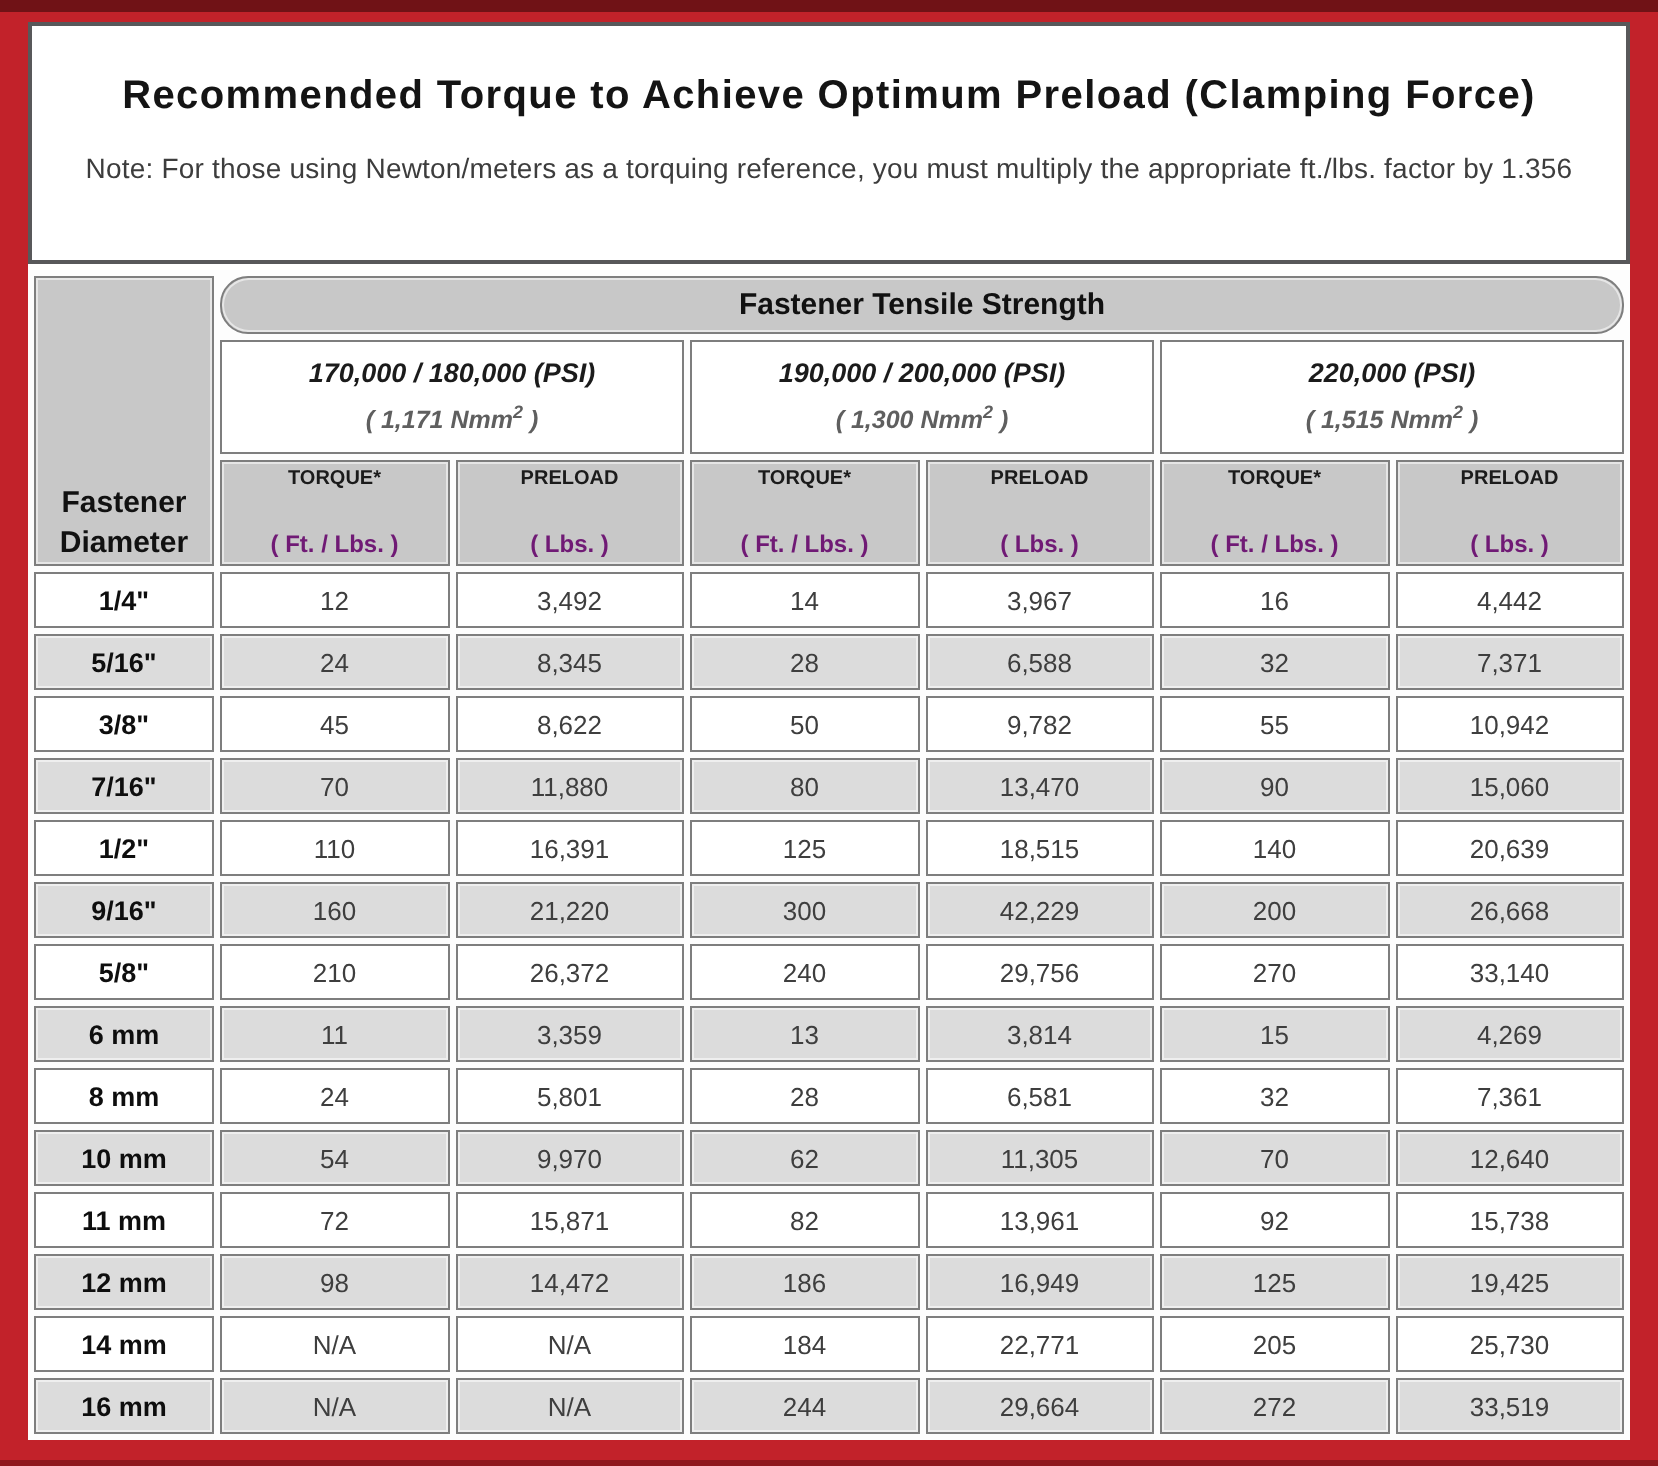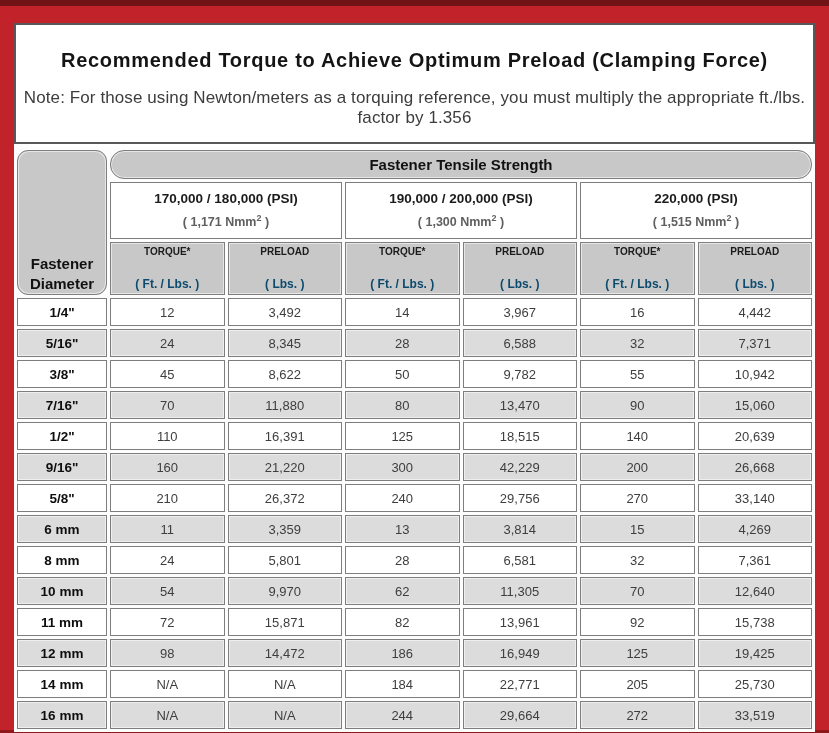--- a/index.html
+++ b/index.html
@@ -8,59 +8,59 @@
     background:#c2222a;
     font-family:"Liberation Sans", sans-serif;
   }
   .edge-strip-top {
     position:absolute; top:0; left:0; right:0; height:6px; background:#701216;
   }
   .edge-strip-bottom {
     position:absolute; bottom:0; left:0; right:0; height:3px; background:#8f181d;
   }
   .panel {
-    position:absolute; left:14px; top:23px; width:801px; height:698px;
+    position:absolute; left:14px; top:11px; width:801px; height:698px;
     background:#ffffff;
   }
   .title-box {
     box-sizing:border-box; width:801px; height:121px;
     border:2px solid #58585a; background:#ffffff;
     text-align:center; padding-top:21px;
   }
   .title-line {
     margin:0; font-size:20px; font-weight:bold; color:#141414;
     letter-spacing:0.7px; line-height:1.45;
   }
   .title-line sup { font-size:12px; }
   .note-line {
-    margin-top:13px; font-size:17px; color:#3d3d3d; letter-spacing:0.1px;
+    margin-top:13px; font-size:14px; color:#3d3d3d; letter-spacing:0.1px;
   }
   .table-wrap { margin-top:3px; }
   table.torque {
     width:801px; border-collapse:separate; border-spacing:3px;
     table-layout:fixed; background:#fdfdfd;
   }
   table.torque th, table.torque td {
     border:1px solid #7e7e7e; text-align:center; padding:0;
     box-shadow: inset 0 0 0 1px rgba(255,255,255,0.55);
   }
   .tensile-head {
     background:#c8c8c8; height:27px; font-size:15px; font-weight:bold; color:#111;border-radius:14px;
   }
   .dia-head {
     background:#c8c8c8; vertical-align:bottom; padding-bottom:9px;
-    font-size:15px; font-weight:bold; color:#111; line-height:1.35;border-radius:11px;
-  }
-  .psi-cell { background:#ffffff; height:55px; vertical-align:middle; }
+    font-size:15px; font-weight:bold; color:#111; line-height:1.35;
+  }
+  .psi-cell { background:#ffffff; height:55px; vertical-align:middle;font-style:italic; }
   .psi-main { font-size:13.5px; font-weight:bold; color:#1b1b1b; }
   .psi-sub  { font-size:12.5px; color:#5f5f5f; margin-top:7px; }
   .psi-sub sup { font-size:9px; }
   .col-head { background:#c8c8c8; height:51px; vertical-align:middle; }
   .col-head .main { font-size:10px; font-weight:bold; color:#1b1b1b; }
-  .col-head .sub  { font-size:12px; color:#0c4a6e; margin-top:20px; }
+  .col-head .sub  { font-size:12px; color:#701a75; margin-top:20px; }
   tbody td { height:26px; font-size:13px; color:#3e3e3e; background:#ffffff; vertical-align:middle; }
   tbody td.dia { font-weight:bold; color:#0e0e0e; font-size:13.5px; }
   tbody tr.alt td { background:#dcdcdc; }
 </style>
 </head>
 <body>
 
 <div class="edge-strip-top"></div>
 <div class="edge-strip-bottom"></div>
 

